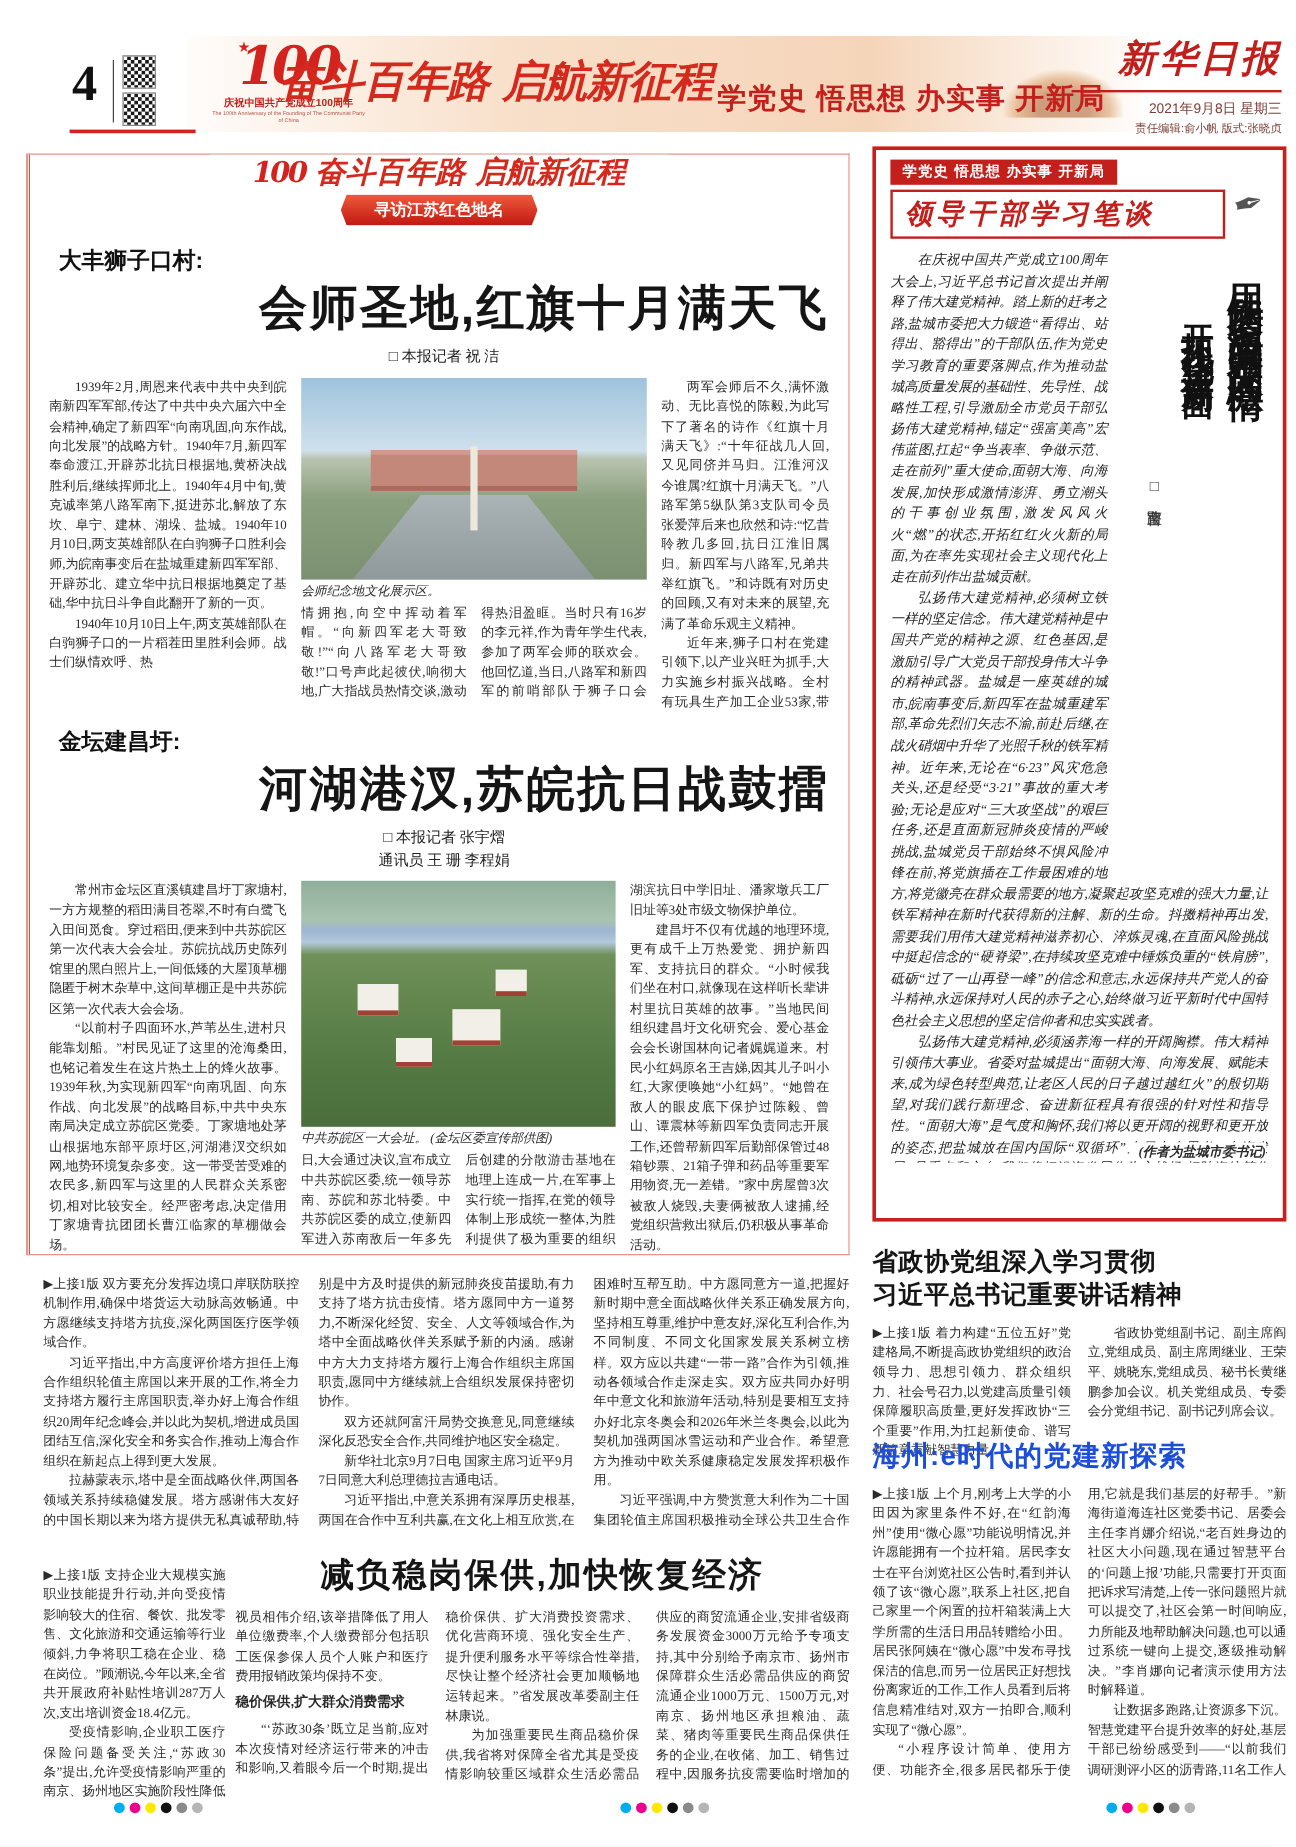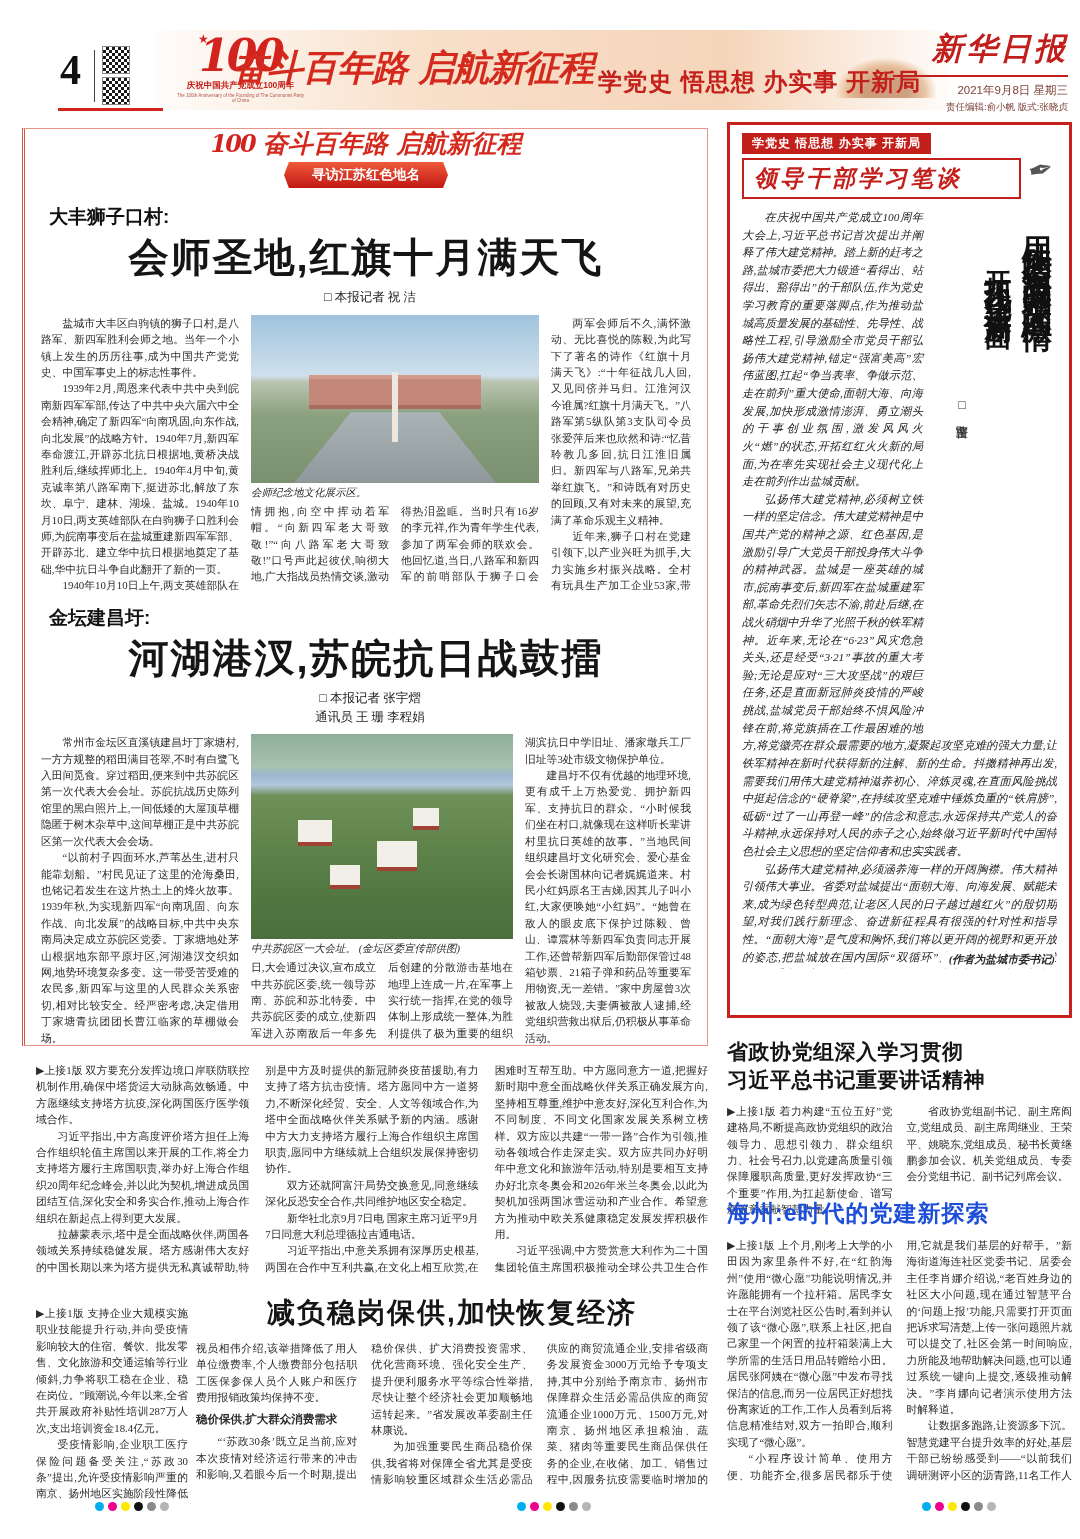--- a/index.html
+++ b/index.html
@@ -43,21 +43,21 @@
   .banner-100{font-size:24px;font-weight:bold;font-style:italic;color:#d2231f;
               font-family:"DejaVu Serif",serif;letter-spacing:-2px;}
   .banner-callig{font-size:25px;font-weight:bold;font-style:italic;color:#d42a1e;
                  font-family:"DejaVu Serif",serif;white-space:nowrap;}
   .banner-ribbon{display:inline-block;margin-top:2px;background:linear-gradient(180deg,#ef5a3a,#c11813);
                  color:#fff;font-size:13.5px;font-weight:bold;font-family:"Liberation Sans",sans-serif;
                  padding:4px 28px;clip-path:polygon(3% 0,97% 0,100% 50%,97% 100%,3% 100%,0 50%);}
   article{padding:0 16px;}
   .kicker{font-size:19px;font-weight:bold;color:#111;font-family:"Liberation Sans",sans-serif;margin:12px 0 0 8px;}
   .main-headline{font-size:40px;font-weight:bold;color:#151515;font-family:"Liberation Sans",sans-serif;
-                 text-align:center;letter-spacing:2px;margin:4px 0 2px;line-height:1.15;}
+                 text-align:right;letter-spacing:2px;margin:4px 0 2px;line-height:1.15;}
   .byline{font-size:12.5px;color:#222;margin:8px 0 8px 8px;line-height:1.5;text-align:center;}
   .a-grid{display:grid;gap:12px;}
   .a1 .a-grid{grid-template-columns:198px 288px 1fr;}
   .a2 .a-grid{grid-template-columns:198px 262px 1fr;}
   .col{overflow:hidden;}
   .a1 .col{height:278px;}
   .a2 .col{height:338px;}
   p{margin:0;text-indent:2em;font-size:10.8px;line-height:1.52;text-align:justify;}
   .cont > p:first-child{text-indent:0;}
   .caption{font-size:10.5px;margin:3px 0;font-style:italic;}
@@ -160,21 +160,20 @@
       </div>
       <div class="banner-ribbon">寻访江苏红色地名</div>
     </div>
 
     <article class="a1">
       <div class="kicker">大丰狮子口村:</div>
       <h1 class="main-headline">会师圣地,红旗十月满天飞</h1>
       <div class="byline">□ 本报记者 祝 洁</div>
       <div class="a-grid">
         <div class="col">
-            <p>盐城市大丰区白驹镇的狮子口村,是八路军、新四军胜利会师之地。当年一个小镇上发生的历历往事,成为中国共产党党史、中国军事史上的标志性事件。</p>
             <p>1939年2月,周恩来代表中共中央到皖南新四军军部,传达了中共中央六届六中全会精神,确定了新四军“向南巩固,向东作战,向北发展”的战略方针。1940年7月,新四军奉命渡江,开辟苏北抗日根据地,黄桥决战胜利后,继续挥师北上。1940年4月中旬,黄克诚率第八路军南下,挺进苏北,解放了东坎、阜宁、建林、湖垛、盐城。1940年10月10日,两支英雄部队在白驹狮子口胜利会师,为皖南事变后在盐城重建新四军军部、开辟苏北、建立华中抗日根据地奠定了基础,华中抗日斗争自此翻开了新的一页。</p>
             <p>1940年10月10日上午,两支英雄部队在白驹狮子口的一片稻茬田里胜利会师。战士们纵情欢呼、热</p>
           </div>
         <div class="mid">
           <div class="photo photo1">
             <div class="ph1-bldg"></div>
             <div class="ph1-plaza"></div>
             <div class="ph1-monument"></div>
           </div>
           <div class="caption">会师纪念地文化展示区。</div>

